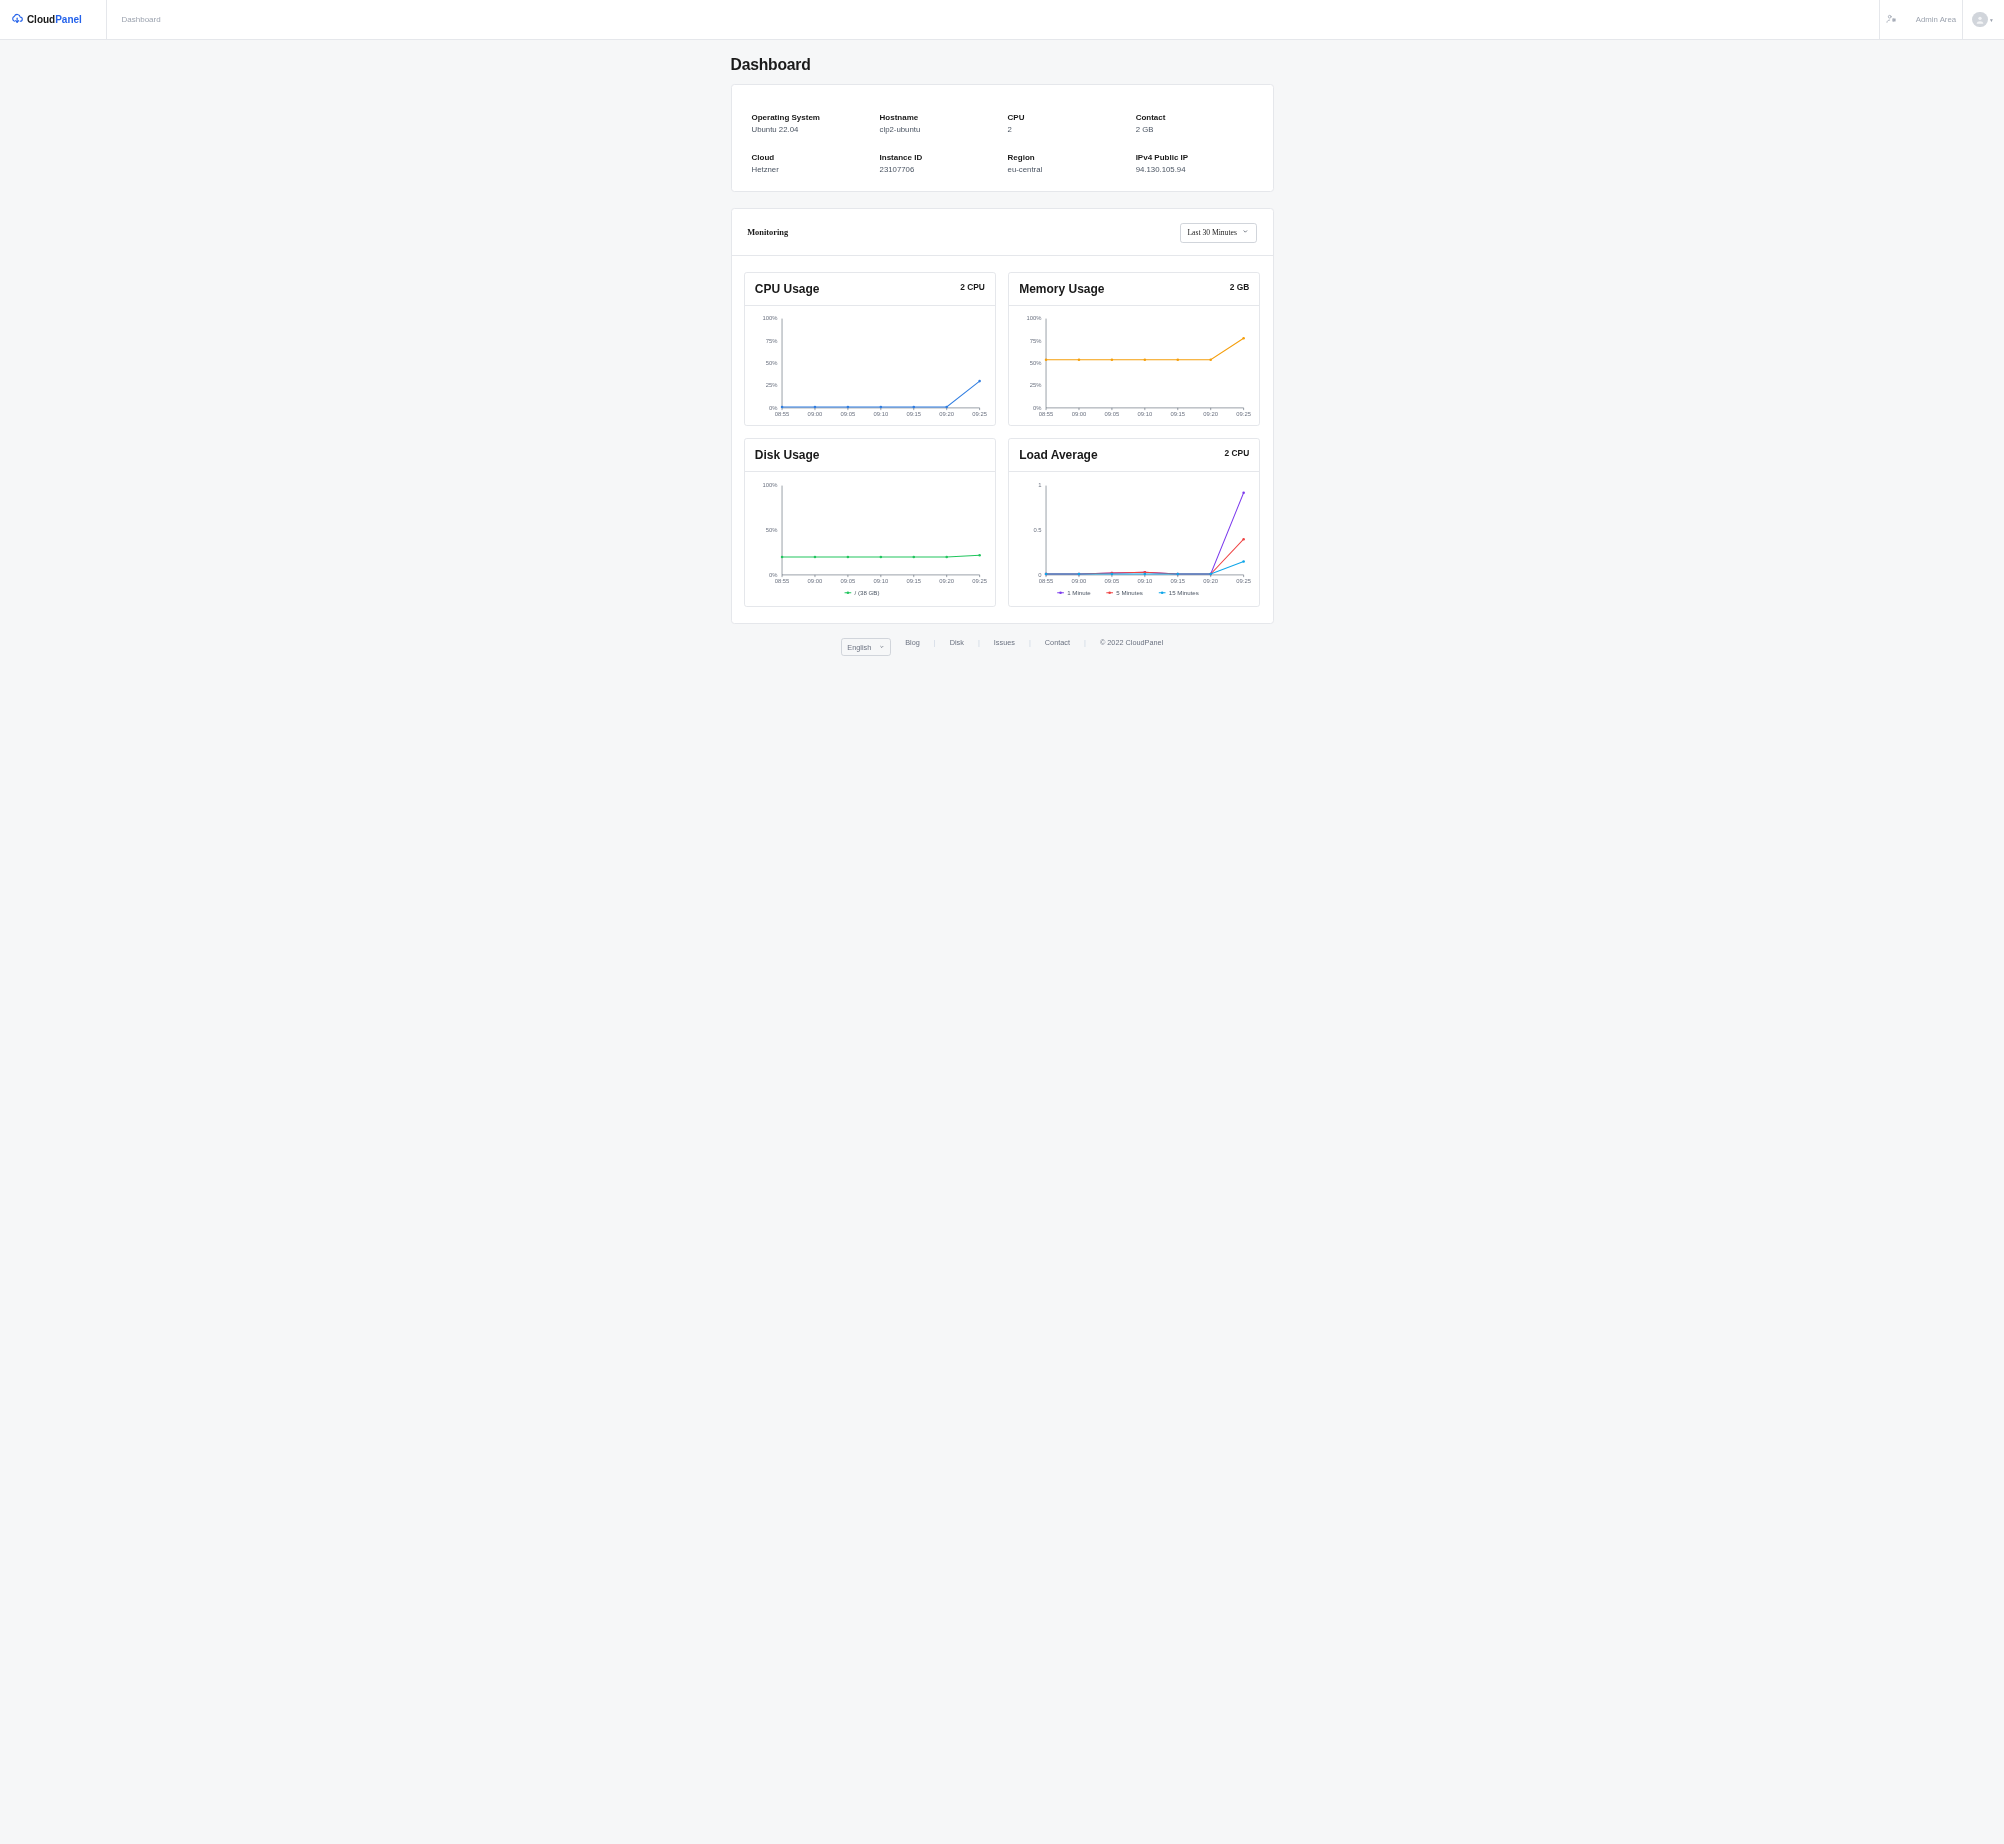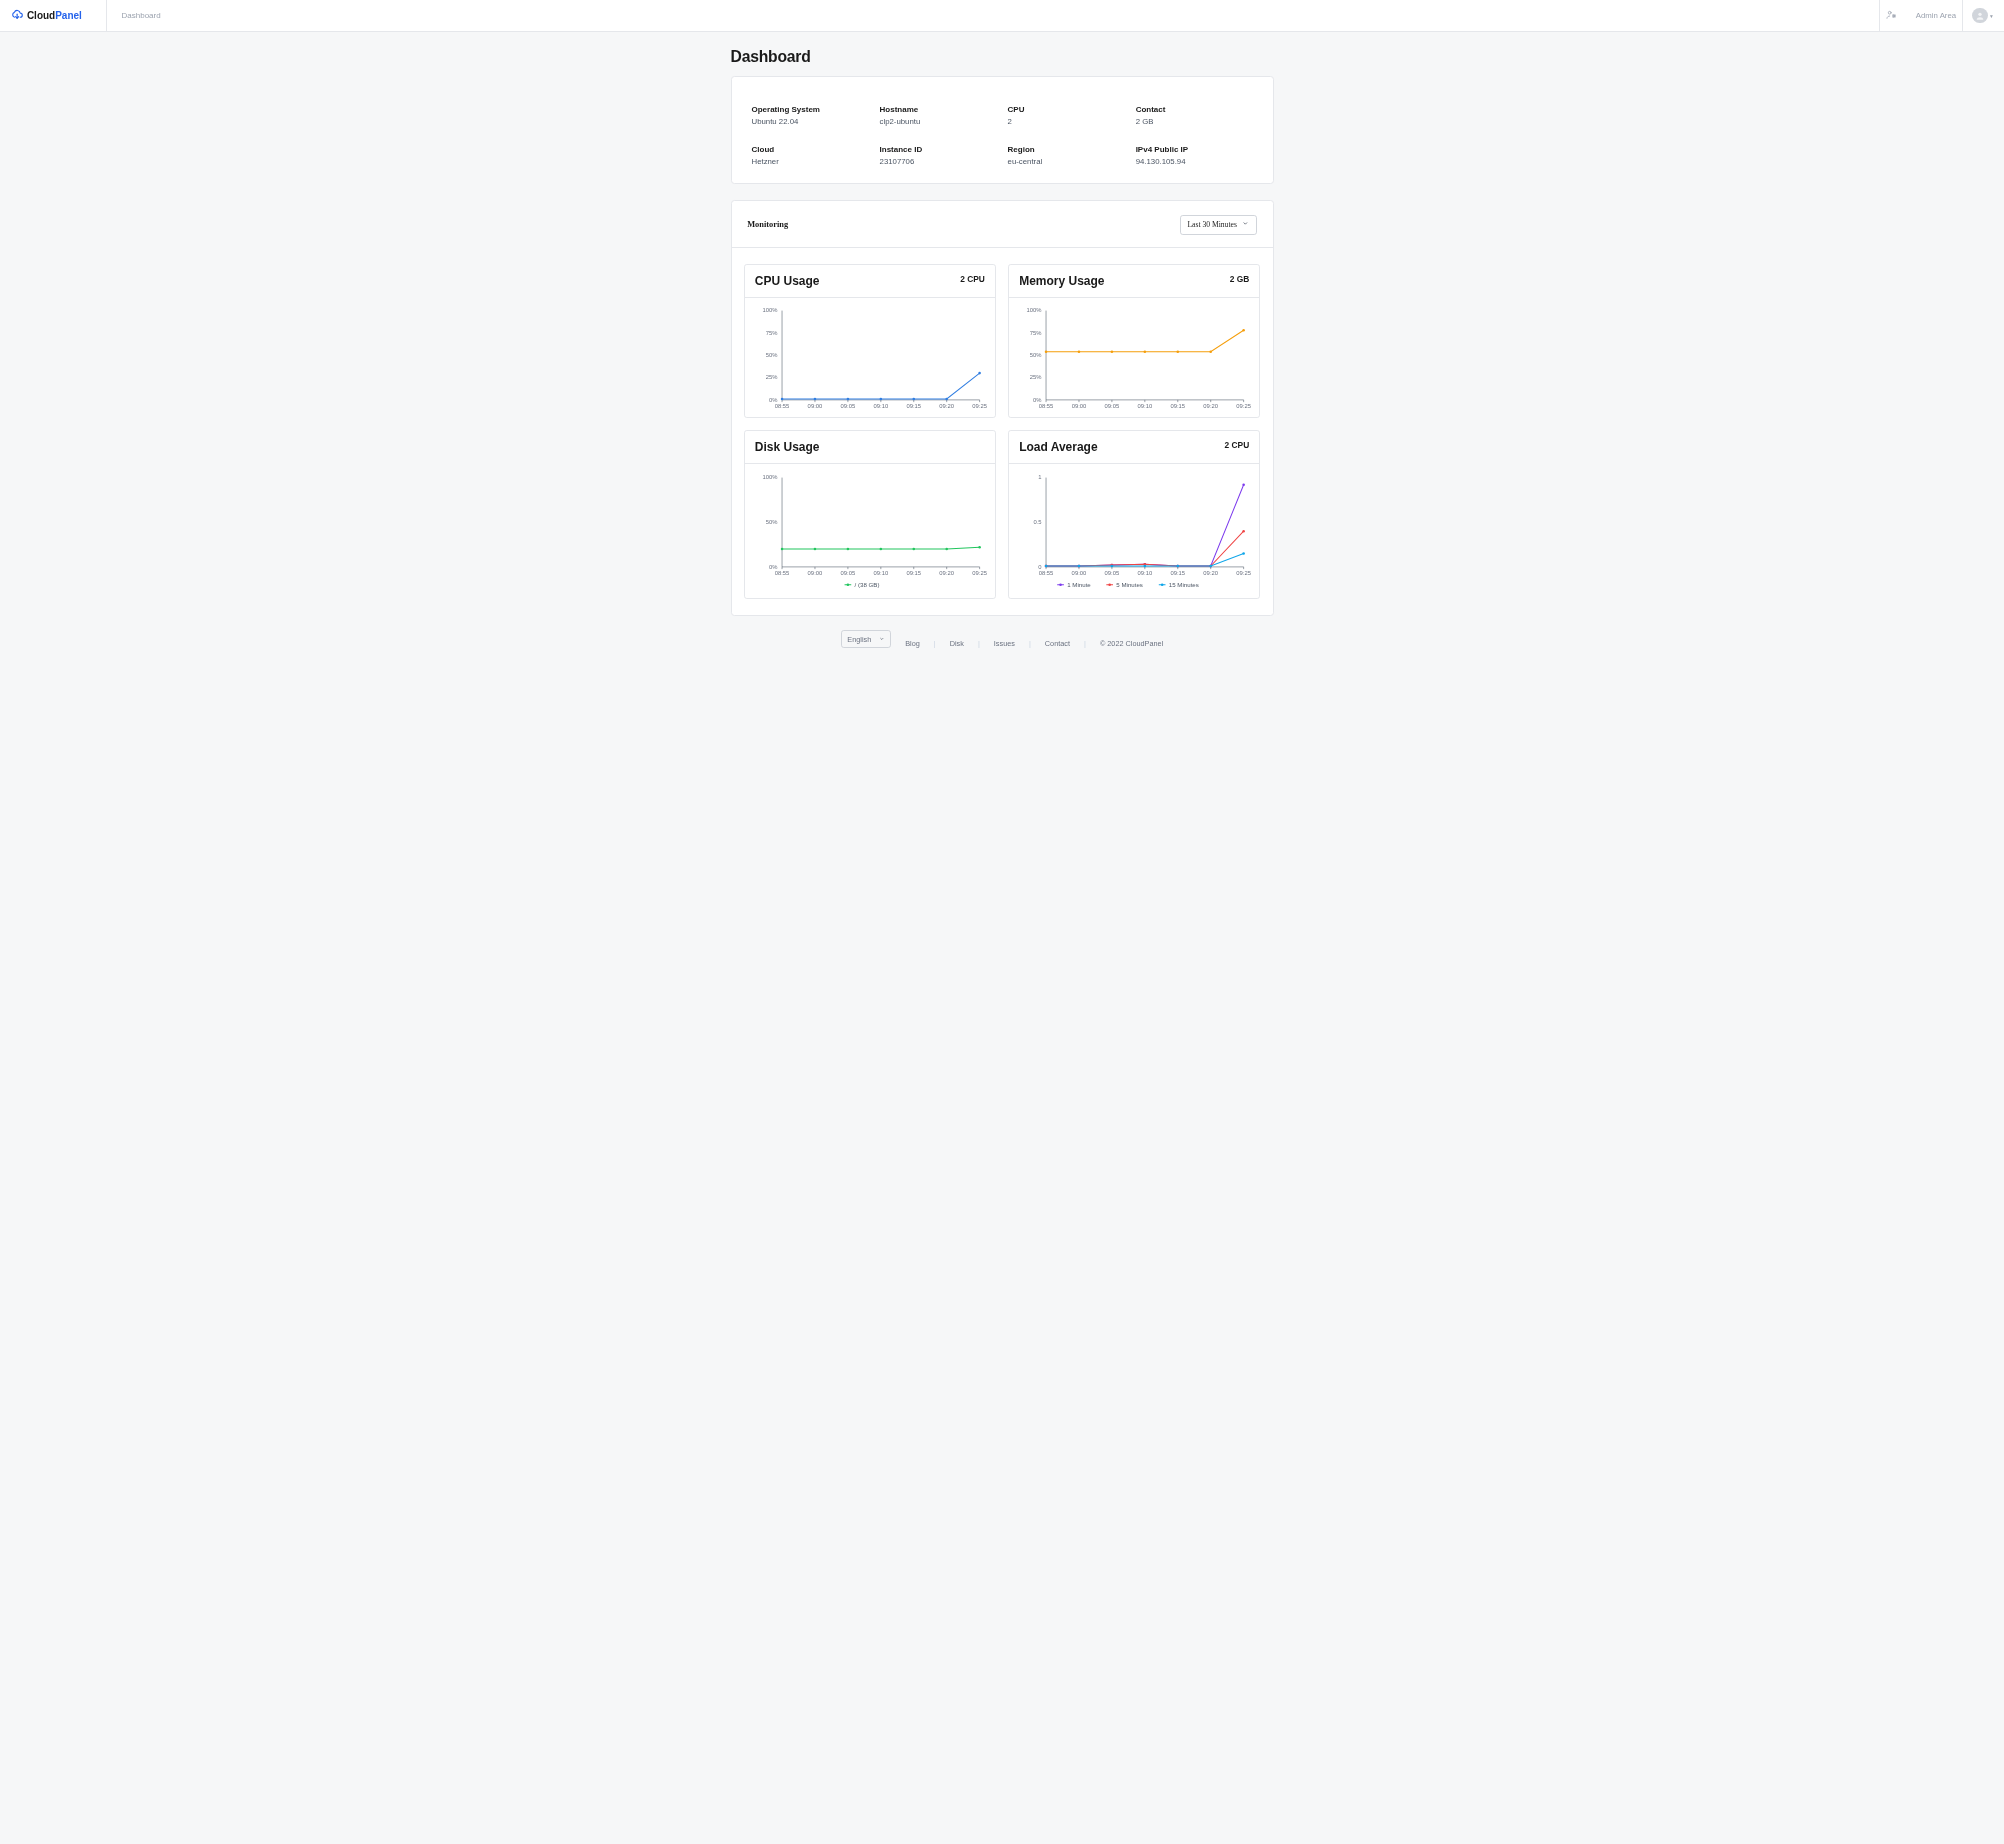--- a/index.html
+++ b/index.html
@@ -1,17 +1,17 @@
 <!DOCTYPE html>
 <html style="font-size:9px"><head>
 <meta charset="utf-8">
 <style>
 * { box-sizing: border-box; margin: 0; padding: 0; }
 body { font-family: -apple-system, BlinkMacSystemFont, "Segoe UI", Helvetica, Arial, sans-serif; background: #f6f7f8; color: #1a1a1a; font-size: 7.8px; }
-.header { height: 32px; background: #fff; border-bottom: 0.6px solid #e5e7eb; display: flex; align-items: flex-end; }
+.header { height: 40px; background: #fff; border-bottom: 0.6px solid #e5e7eb; display: flex; align-items: flex-end; }
 .logo-cell { width: 107px; height: 100%; display: flex; align-items: center; padding-left: 11.2px; border-right: 0.6px solid #e5e7eb; }
 .logo { display: flex; align-items: center; gap: 3.4px; font-size: 10px; font-weight: 700; }
 .logo-text-dark { color: #1a1a1a; }
 .logo-text-blue { color: #2563eb; }
 .nav-item { padding: 0 14.5px; color: #9ca3af; font-size: 8px; height:100%; display:flex; align-items:center; }
 .spacer { flex: 1; }
 .admin-area { height: 100%; display: flex; align-items: center; gap: 19px; padding: 0 6px; border-left: 0.6px solid #e5e7eb; color: #9ca3af; cursor: pointer; }
 .user-cell { height: 100%; display: flex; align-items: center; gap: 2.2px; padding: 0 11.2px 0 9px; border-left: 0.6px solid #e5e7eb; cursor: pointer; }
 .avatar { width: 15.7px; height: 15.7px; border-radius: 50%; background: #d1d5db; display: flex; align-items: center; justify-content: center; }
 .chev { color: #9ca3af; font-size: 5.6px; }
@@ -26,21 +26,21 @@
 .mon-header { display: flex; align-items: center; justify-content: space-between; padding: 13.4px 15.7px 12.3px; border-bottom: 0.6px solid #e5e7eb; font-family: Liberation Serif, serif; }
 .mon-title { font-weight: 700; font-size: 8.4px; }
 .dropdown { border: 0.6px solid #d1d5db; border-radius: 2.8px; padding: 4.5px 6.7px; display: flex; align-items: center; gap: 5.6px; cursor: pointer; font-size: 7.6px; }
 .charts-grid { display: grid; grid-template-columns: 1fr 1fr; gap: 12.3px; padding: 15.7px 12.3px; }
 .chart-card { border: 0.6px solid #e5e7eb; border-radius: 2.8px; }
 .chart-head { display: flex; justify-content: space-between; padding: 9px 10px; border-bottom: 0.6px solid #e5e7eb; }
 .chart-title { font-weight: 700; font-size: 12px; }
 .chart-sub { font-weight: 700; font-size: 8.4px; }
 .chart-body { padding: 7.8px 7.8px 6.7px; }
 svg.plot { width: 100%; height: auto; display: block; }
-.footer { display: flex; align-items: flex-end; justify-content: center; gap: 14px; padding: 9px 0 17px; color: #6b7280; font-size: 7.3px; }
+.footer { display: flex; align-items: flex-start; justify-content: center; gap: 14px; padding: 9px 0 17px; color: #6b7280; font-size: 7.3px; }
 .lang-select { border: 0.6px solid #d1d5db; border-radius: 2.8px; padding: 3.4px 5.6px; display: flex; align-items: center; gap: 7.8px; cursor: pointer; font-size: 7.3px; }
 .footer a { color: #6b7280; text-decoration: none; }
 .footer .sep { color: #cbd5e1; }
 .tick-label { fill: #6b7280; font-size: 10.5px; }
 .axis-line { stroke: #4b5563; stroke-width: 1; }
 .legend { fill: #4b5563; font-size: 11px; }
 </style>
 </head>
 <body>
 

